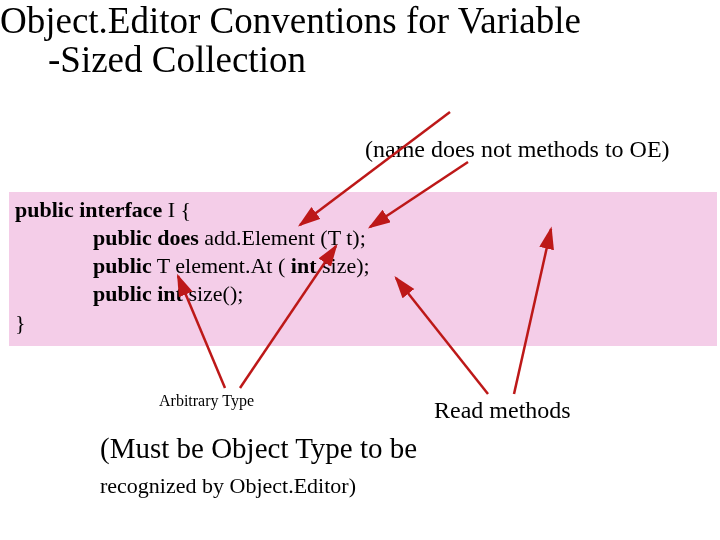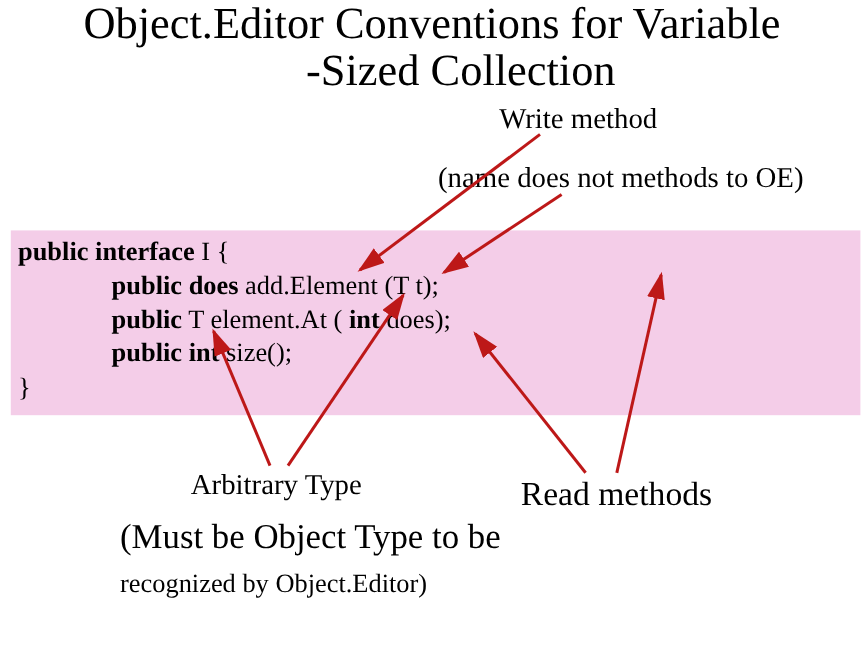--- a/index.html
+++ b/index.html
@@ -15,21 +15,21 @@
   .slide {
     position: relative;
     width: 720px;
     height: 540px;
   }
   .title {
     position: absolute;
     top: 2px;
     left: 0;
     width: 720px;
-    text-align: center;
+    text-align: left;
     font-size: 37px;
     line-height: 1.05;
     font-weight: 400;
   }
   .title .line2 {
     display: block;
     margin-left: 48px;
   }
   .write-method {
     position: absolute;
@@ -59,80 +59,79 @@
   .code-box .indent {
     padding-left: 78px;
     display: block;
   }
   .bold { font-weight: 700; }
 
   .arbitrary {
     position: absolute;
     top: 392px;
     left: 159px;
-    font-size: 24px;
+    font-size: 16px;
   }
   .must-be {
     position: absolute;
     top: 432px;
     left: 100px;
     font-size: 29px;
   }
   .recognized {
     position: absolute;
     top: 473px;
     left: 100px;
     font-size: 22px;
   }
   .read-methods {
     position: absolute;
     top: 397px;
     left: 434px;
-    font-size: 28px;
+    font-size: 24px;
   }
   svg.arrows {
     position: absolute;
     top: 0;
     left: 0;
     width: 720px;
     height: 540px;
     pointer-events: none;
   }
 </style>
 </head>
 <body>
 
 <div class="slide">
 
   <div class="title">
     <span>Object.Editor Conventions for Variable</span>
     <span class="line2">-Sized Collection</span>
   </div>
 
-  <div class="write-method">Write method</div>
   <div class="name-note">(name does not methods to OE)</div>
 
   <div class="code-box">
     <div>
       <span class="bold">public</span>
       <span> </span>
       <span class="bold">interface</span>
       <span> I {</span>
     </div>
     <span class="indent">
       <span class="bold">public</span>
       <span> </span>
       <span class="bold">does</span>
       <span> add.Element (T t);</span>
     </span>
     <span class="indent">
       <span class="bold">public</span>
       <span> T element.At (</span>
       <span class="bold">int</span>
-      <span> does);</span>
+      <span> size);</span>
     </span>
     <span class="indent">
       <span class="bold">public</span>
       <span> </span>
       <span class="bold">int</span>
       <span> size();</span>
     </span>
     <div>}</div>
   </div>
 

